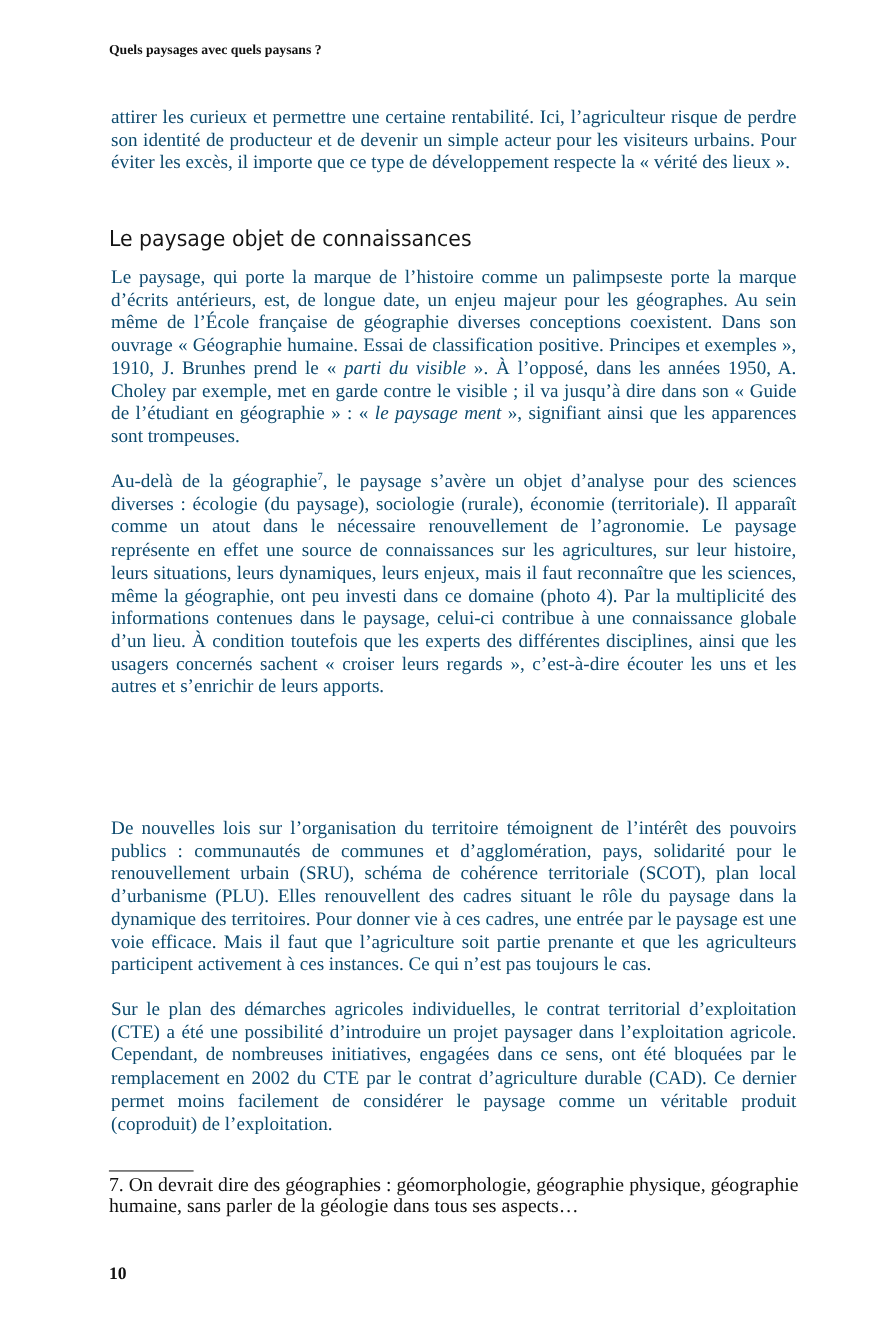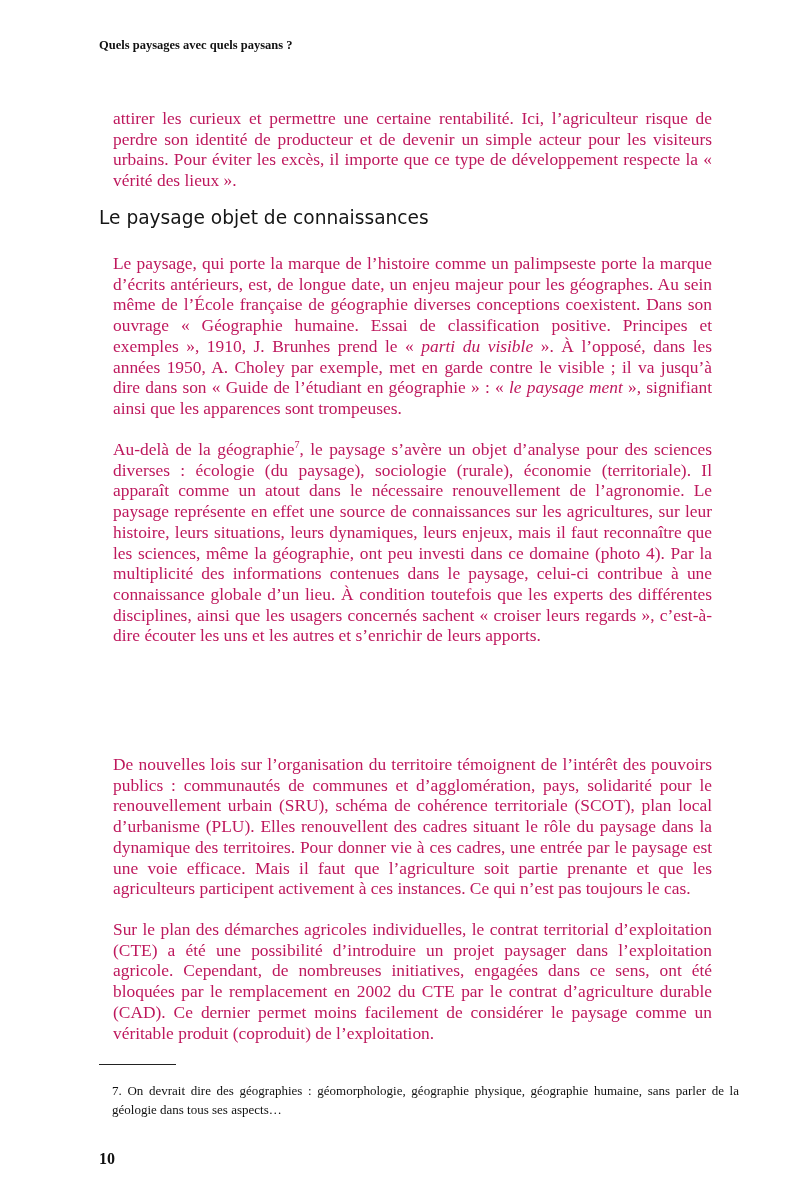--- a/index.html
+++ b/index.html
@@ -5,39 +5,39 @@
   html, body { margin: 0; padding: 0; background: #ffffff; }
   body { width: 800px; height: 1200px; position: relative; overflow: hidden; color: #111111; }
   .page { position: absolute; left: 0; top: 0; width: 800px; height: 852px; background: #fff; }
   .running-head {
     position: absolute; left: 99px; top: 38px;
     font-family: "Liberation Serif", serif; font-weight: bold; font-size: 12.5px; color: #111;
   }
   .block { position: absolute; left: 99px; width: 627px; }
   .para {
     font-family: "Liberation Serif", serif; font-size: 17.4px; line-height: 20.7px;
-    text-align: justify; margin: 14px; color: #be185d;
+    text-align: justify; margin: 2px; color: #0c4a6e;
   }
   .h-sub {
     font-family: "DejaVu Sans", sans-serif; font-weight: normal; font-size: 20px;
     letter-spacing: 0px; margin: 0; color: #151515; transform: scaleX(0.93); transform-origin: left;
     white-space: nowrap;
   }
   .h-sec {
     font-family: "DejaVu Sans", sans-serif; font-weight: normal; font-size: 19.5px;
     margin: 0; color: #111; transform: scaleX(0.92); transform-origin: left; white-space: nowrap;
     -webkit-text-stroke: 0.3px #111;
   }
   sup { font-size: 10px; line-height: 0; vertical-align: 7px; }
   em { font-style: italic; }
   .fn-rule { position: absolute; left: 99px; top: 1064px; width: 77px; height: 1px; background: #222; }
   .footnote {
     position: absolute; left: 99px; top: 1068px; width: 627px;
-    font-family: "Liberation Serif", serif; font-size: 13px; line-height: 19px;
-    text-align: justify; margin: 13px; color: #111;
+    font-family: "Liberation Serif", serif; font-size: 18px; line-height: 19px;
+    text-align: justify; margin: 0; color: #111;
   }
   .folio {
     position: absolute; left: 99px; top: 1150px;
     font-family: "Liberation Serif", serif; font-weight: bold; font-size: 16px; color: #111;
   }
 </style>
 </head>
 <body>
 
 <div class="page">

